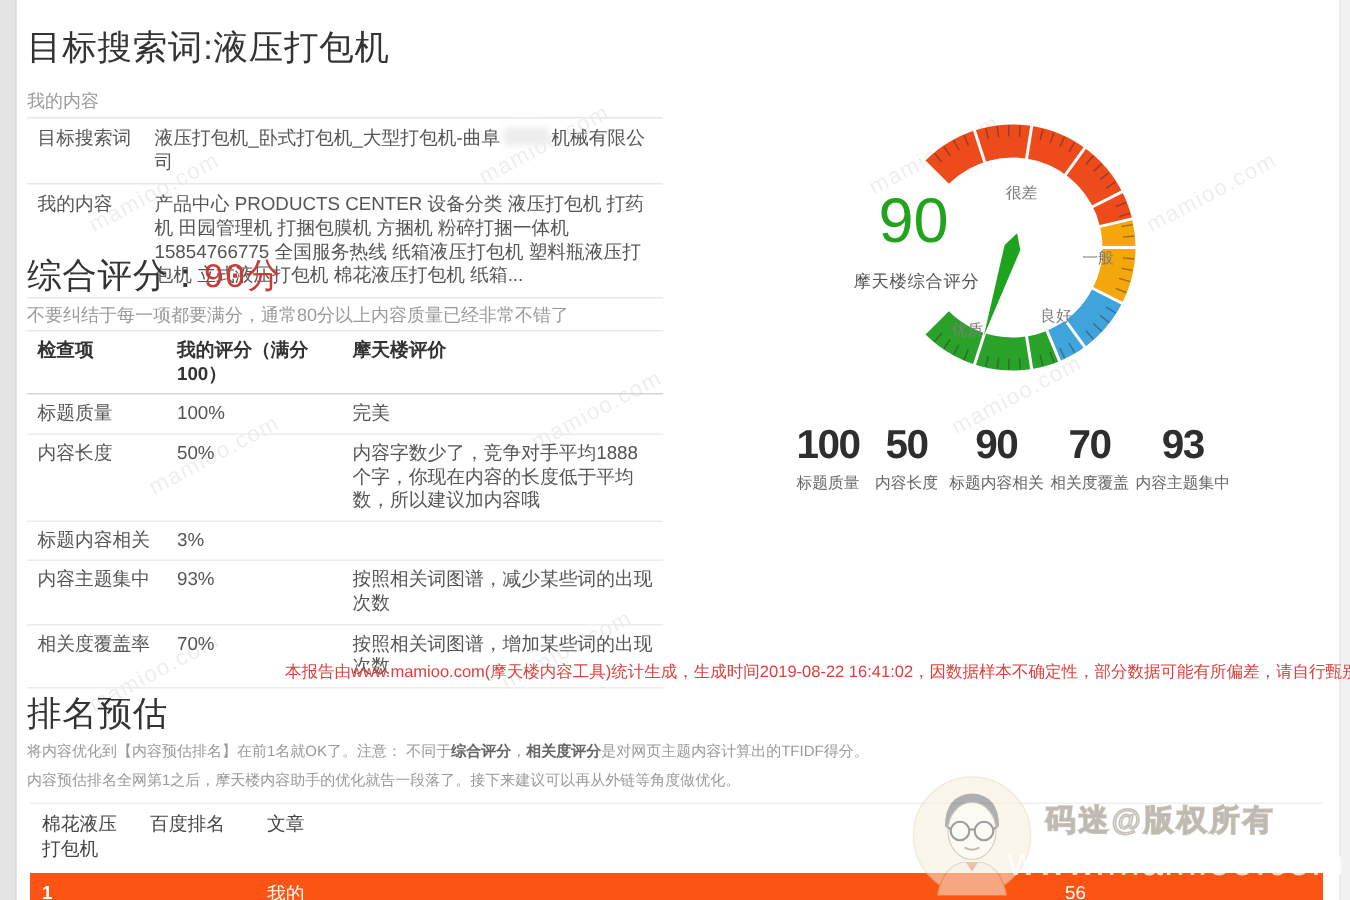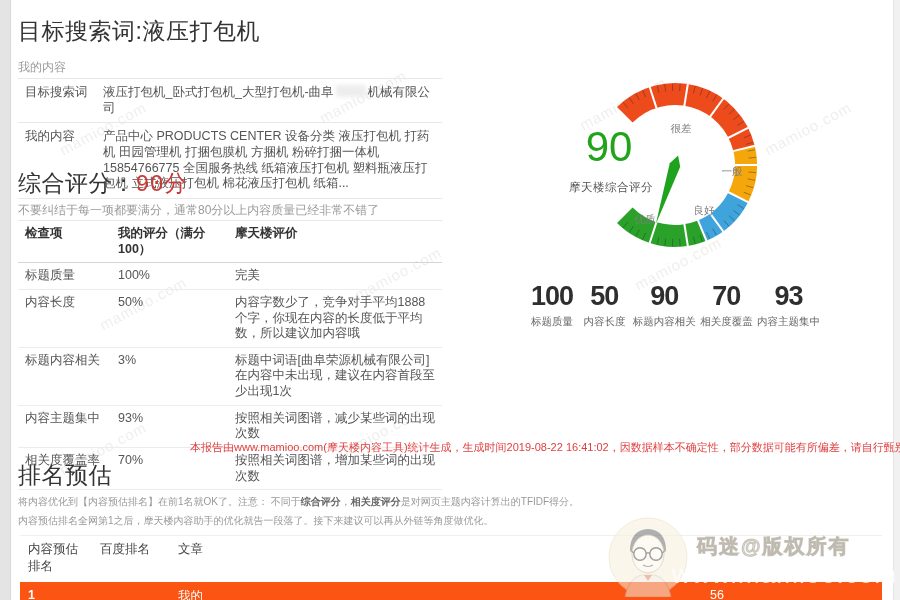--- a/index.html
+++ b/index.html
@@ -114,21 +114,20 @@
     <div class="cell">完美</div>
   </div>
   <div class="t2-row">
     <div class="cell">内容长度</div>
     <div class="cell">50%</div>
     <div class="cell">内容字数少了，竞争对手平均1888个字，你现在内容的长度低于平均数，所以建议加内容哦</div>
   </div>
   <div class="t2-row">
     <div class="cell">标题内容相关</div>
     <div class="cell">3%</div>
-    <div class="cell">标题中词语[曲阜荣源机械有限公司]在内容中未出现，建议在内容首段至少出现1次</div>
   </div>
   <div class="t2-row">
     <div class="cell">内容主题集中</div>
     <div class="cell">93%</div>
     <div class="cell">按照相关词图谱，减少某些词的出现次数</div>
   </div>
   <div class="t2-row">
     <div class="cell">相关度覆盖率</div>
     <div class="cell">70%</div>
     <div class="cell">按照相关词图谱，增加某些词的出现次数</div>
@@ -237,21 +236,21 @@
 <div class="h1" id="rank-heading">排名预估</div>
 <div class="rank-intro">
   <div>
     <span>将内容优化到【内容预估排名】在前1名就OK了。注意： 不同于</span><b>综合评分</b><span>，</span><b>相关度评分</b><span>是对网页主题内容计算出的TFIDF得分。</span>
   </div>
   <div>内容预估排名全网第1之后，摩天楼内容助手的优化就告一段落了。接下来建议可以再从外链等角度做优化。</div>
 </div>
 
 <div class="t3">
   <div class="t3-head">
-    <div class="cell">内容预估排名</div>
+    <div class="cell">棉花液压打包机</div>
     <div class="cell">百度排名</div>
     <div class="cell">文章</div>
   </div>
   <div class="t3-row">
     <div class="cell rank">1</div>
     <div class="cell"></div>
     <div class="cell">我的</div>
     <div class="cell">56</div>
   </div>
 </div>

